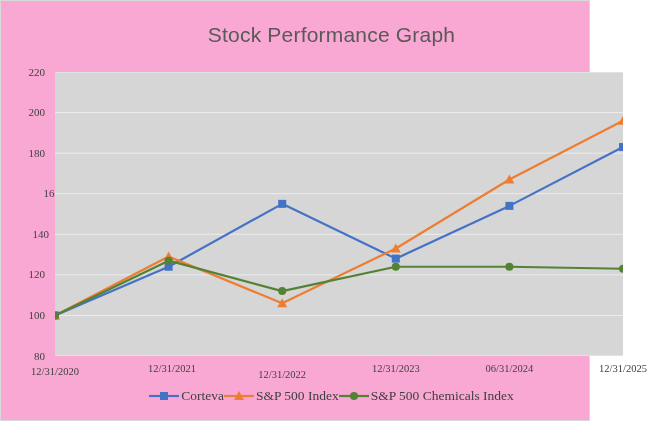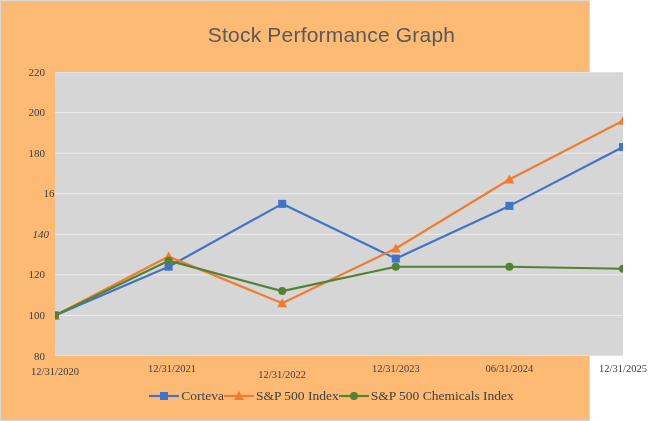--- a/index.html
+++ b/index.html
@@ -12,21 +12,21 @@
     height: 421px;
     font-family: "Liberation Serif", serif;
     overflow: hidden;
   }
   #chart-canvas {
     position: relative;
     width: 590px;
     height: 421px;
     box-sizing: border-box;
     border: 1px solid #d9d9d9;
-    background: #fdba74;
+    background: #f9a8d4;
   }
   #chart-title {
     position: absolute;
     left: 0;
     top: 22px;
     width: 661px;
     text-align: center;
     font-family: "Liberation Sans", sans-serif;
     font-size: 21px;
     font-weight: 400;
@@ -96,21 +96,21 @@
 
 <div id="chart-canvas">
 
   <div id="chart-title">Stock Performance Graph</div>
 
   <div id="y-axis-labels">
       <div class="y-tick-label" style="left: 0px; top: 65.5px;">220</div>
       <div class="y-tick-label" style="left: 0px; top: 106.071px;">200</div>
       <div class="y-tick-label" style="left: 0px; top: 146.643px;">180</div>
       <div class="y-tick-label" style="left: 15px; top: 187.214px;">160</div>
-      <div class="y-tick-label" style="left: 4px; top: 227.786px; font-style: italic;">140</div>
+      <div class="y-tick-label" style="left: 4px; top: 227.786px;">140</div>
       <div class="y-tick-label" style="left: 0px; top: 268.357px;">120</div>
       <div class="y-tick-label" style="left: 0px; top: 308.929px;">100</div>
       <div class="y-tick-label" style="left: 0px; top: 349.5px;">80</div>
     </div>
 
   <div id="plot-area">
     <svg id="plot-svg" viewBox="0 0 568 284" preserveAspectRatio="none" xmlns="http://www.w3.org/2000/svg">
         <line x1="0" x2="568" y1="284" y2="284" stroke="#ededed" stroke-width="1"></line>
         <line x1="0" x2="568" y1="243.42857142857144" y2="243.42857142857144" stroke="#ededed" stroke-width="1"></line>
         <line x1="0" x2="568" y1="202.85714285714286" y2="202.85714285714286" stroke="#ededed" stroke-width="1"></line>

